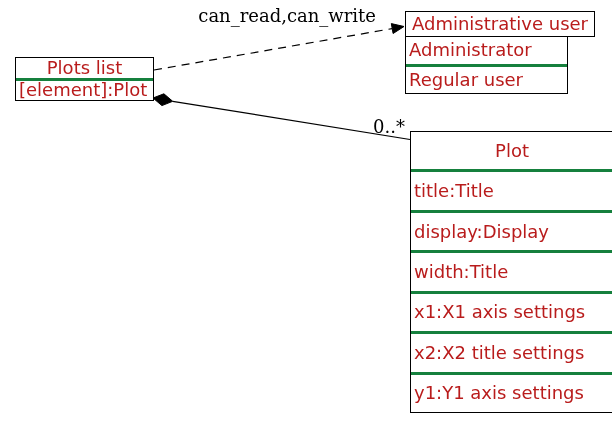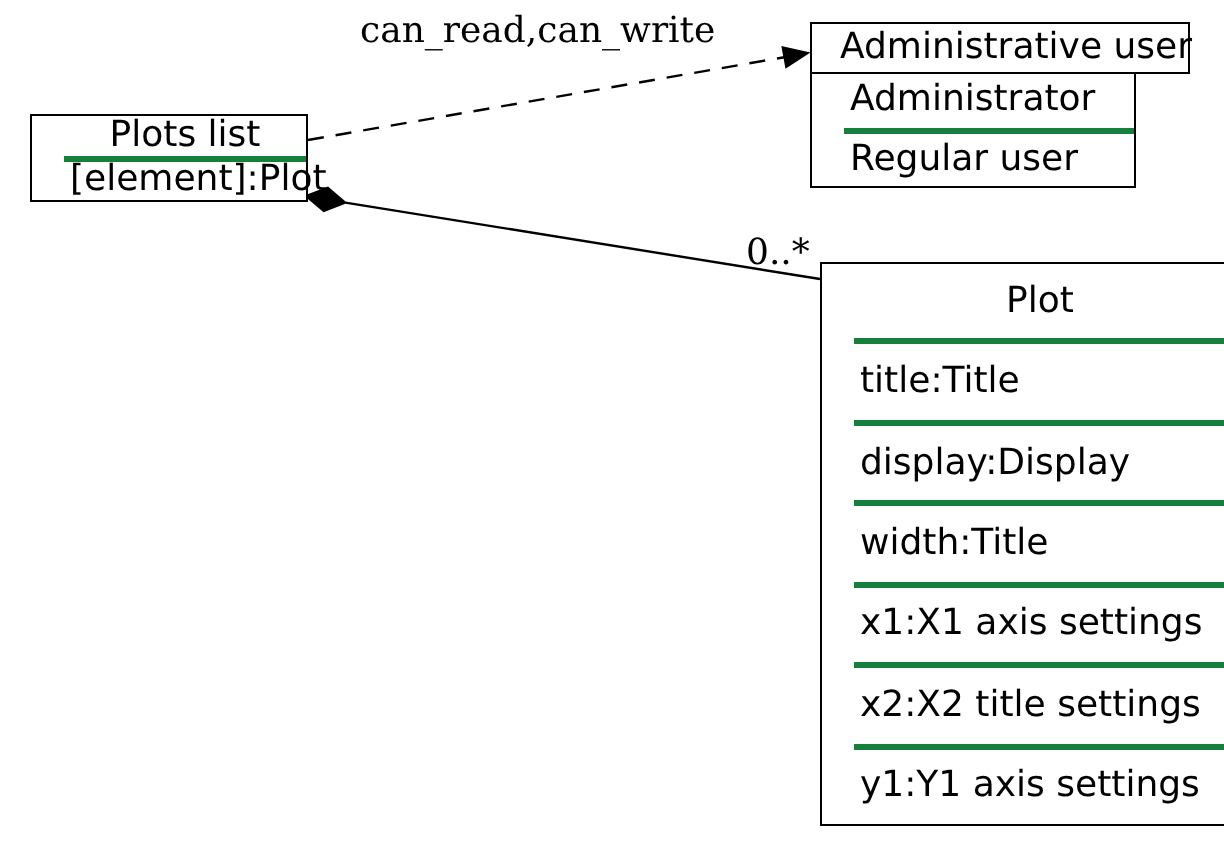--- a/index.html
+++ b/index.html
@@ -10,37 +10,37 @@
     overflow:hidden;
     font-family:"DejaVu Sans",sans-serif;
   }
   .edges{position:absolute;left:0;top:0;pointer-events:none;}
   .node{
     position:absolute;
     background:#ffffff;
     border:1px solid #000000;
     box-sizing:border-box;
     display:flex;flex-direction:column;
-    font-size:18px;color:#000000;line-height:1;padding-left:16px;
+    font-size:18px;color:#b91c1c;line-height:1;
   }
   .node .row{
     flex:1;display:flex;align-items:center;
     box-sizing:border-box;
     padding:0 3px;
     white-space:nowrap;
   }
   .node .row + .row{border-top:3px solid #15803d;}
   .node .hdr{justify-content:center;}
   .edge-label{
     position:absolute;
     font-family:"DejaVu Serif",serif;
     font-size:18px;color:#000000;line-height:1.15;
     white-space:nowrap;
   }
-  .edge-label.centered{text-align:left;}
+  .edge-label.centered{text-align:right;}
 </style>
 </head>
 <body>
 
 <div class="canvas">
 
   <svg class="edges" width="612" height="421" viewBox="0 0 612 421">
 
     <path d="M154,70 L392.2,28.6" fill="none" stroke="#000000" stroke-width="1.2" stroke-dasharray="8,6"></path>
     <polygon points="404,26.5 393.1,33.5 391.3,23.6" fill="#000000" stroke="#000000"></polygon>

